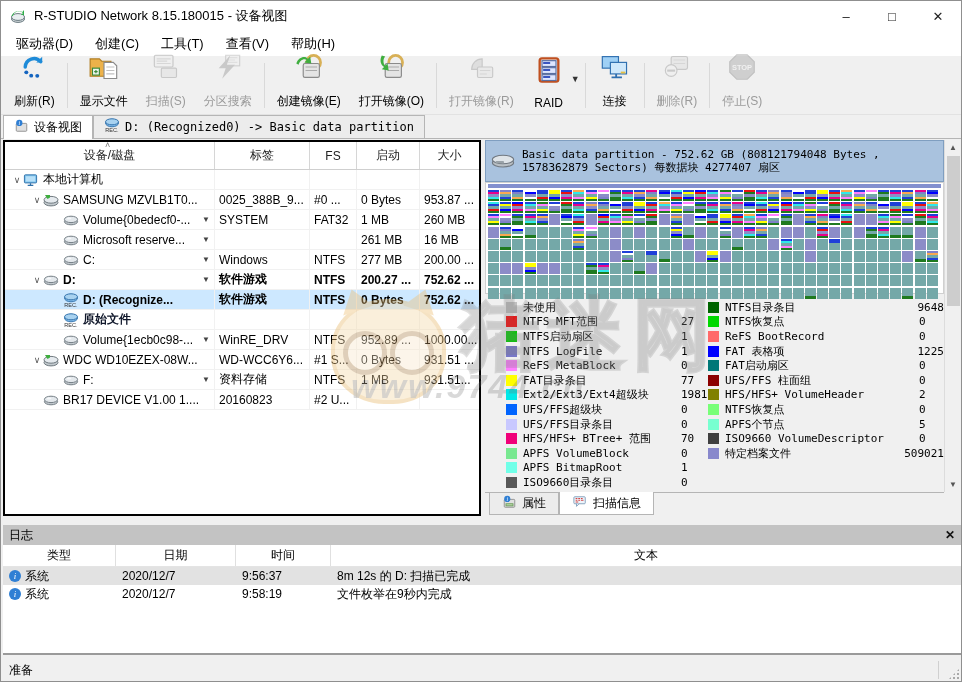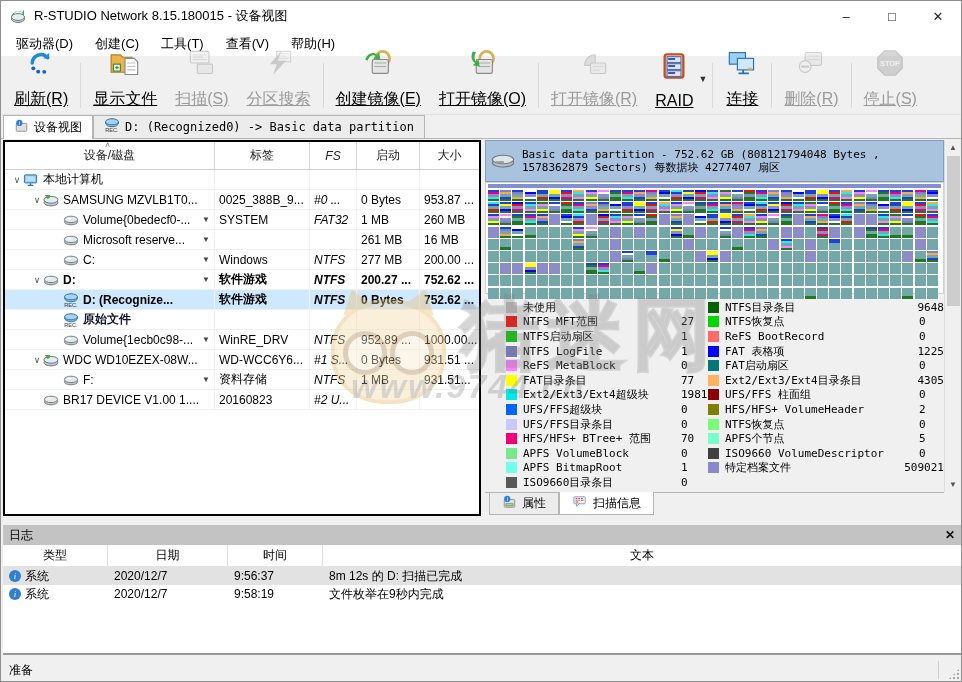--- a/index.html
+++ b/index.html
@@ -13,40 +13,40 @@
   .title-text{font-size:13px;}
   .win-btns{margin-left:auto;display:flex;height:30px;}
   .win-btn{width:46px;height:30px;display:flex;align-items:center;justify-content:center;font-size:13px;color:#222;}
   
   .menubar{height:26px;background:#fff;display:flex;align-items:center;padding-left:4px;border-bottom:1px solid #f0f0f0;}
   .menu-item{padding:4px 11px;font-size:13px;}
   
   .toolbar{height:58px;background:#f0f0f0;display:flex;align-items:stretch;padding-left:4px;border-bottom:1px solid #e2e2e2;}
   .tbtn{display:flex;flex-direction:column;align-items:center;justify-content:flex-end;padding:3px 9px 4px;min-width:52px;}
   .tbtn .tico{height:32px;display:flex;align-items:center;justify-content:center;}
-  .tbtn .tlabel{font-size:16px;margin-top:12px;white-space:nowrap;text-decoration:underline;}
+  .tbtn .tlabel{font-size:12px;margin-top:12px;white-space:nowrap;}
   .tbtn.disabled .tlabel{color:#9a9a9a;}
   .tbtn.disabled .tico{opacity:.45;filter:grayscale(1);}
   .tsep{width:1px;background:#d9d9d9;margin:6px 3px;}
   .tdrop{font-size:9px;color:#333;align-self:center;margin:0 2px 14px -4px;}
   
   .tabbar{height:24px;background:#f0f0f0;display:flex;align-items:flex-end;padding-left:2px;border-bottom:1px solid #b5b5b5;}
   .vtab{display:flex;align-items:center;gap:5px;padding:3px 10px;height:23px;border:1px solid #b5b5b5;border-bottom:none;background:#ececec;font-size:12px;white-space:nowrap;}
   .vtab.active{background:#fff;height:24px;margin-bottom:-1px;}
   
   #main{position:absolute;left:0;top:138px;width:962px;height:380px;background:#f0f0f0;}
   #treepanel{position:absolute;left:2px;top:1px;width:478px;height:376px;background:#fff;border:2px solid #000;overflow:hidden;}
   .thead{display:flex;height:28px;border-bottom:1px solid #cfcfcf;position:relative;}
   .thcell{display:flex;align-items:center;justify-content:center;border-right:1px solid #d6d6d6;font-size:12px;color:#222;}
   .sortmark{position:absolute;top:-2px;left:100px;font-size:9px;color:#777;}
   .trow{display:flex;height:20px;align-items:stretch;border-bottom:1px solid #f1f1f1;}
   .tcell{display:flex;align-items:center;border-right:1px solid #f1f1f1;padding:0 4px;white-space:nowrap;overflow:hidden;font-size:12px;}
   .trow.selected{background:#cde8ff;}
   .c1{width:210px;position:relative;padding:0;}
-  .c2{width:95px;}.c3{width:47px;font-style:italic;}.c4{width:63px;}.c5{flex:1;border-right:none;}
+  .c2{width:95px;}.c3{width:47px;}.c4{width:63px;}.c5{flex:1;border-right:none;}
   .chev{width:12px;font-size:9px;color:#555;text-align:center;flex:none;}
   .ticon14{width:16px;height:14px;flex:none;margin-right:4px;}
   .ddv{position:absolute;right:4px;font-size:8px;color:#444;}
   .bold{font-weight:bold;}
   .olive{color:#0f172a;font-weight:bold;}
   
   #scanpanel{position:absolute;left:484px;top:1px;width:476px;height:376px;background:#f0f0f0;}
   #scanhead{position:absolute;left:0;top:0;width:459px;height:42px;background:#a9c2de;border:1px solid #7f9ec0;display:flex;align-items:center;padding:2px 4px;}
   #scanhead .htext{font-size:11px;line-height:13px;margin-left:6px;}
   .sb{position:absolute;right:0;top:0;width:17px;height:352px;background:#f0f0f0;border-left:1px solid #dcdcdc;}
@@ -73,21 +73,21 @@
   .btab.active{background:#fff;margin-top:-1px;height:23px;}
   
   #logpanel{position:absolute;left:2px;top:524px;width:958px;height:130px;background:#fff;border-bottom:2px solid #9a9a9a;}
   #logtitle{height:20px;background:#c3c3c3;display:flex;align-items:center;padding:0 6px;font-size:12px;}
   #logclose{margin-left:auto;font-weight:bold;font-size:12px;color:#111;}
   .loghead{display:flex;height:22px;border-bottom:1px solid #e4e4e4;}
   .lh{display:flex;align-items:center;justify-content:center;border-right:1px solid #e0e0e0;font-size:12px;}
   .lrow{display:flex;height:18px;align-items:center;}
   .lrow.alt{background:#e2e2e2;}
   .lc{padding:0 6px;font-size:12px;white-space:nowrap;display:flex;align-items:center;gap:4px;}
-  .lw1{width:105px;}.lw2{width:120px;}.lw3{width:95px;}.lw4{flex:1;border-right:none;}
+  .lw1{width:113px;}.lw2{width:120px;}.lw3{width:95px;}.lw4{flex:1;border-right:none;}
   .infodot{width:12px;height:12px;border-radius:50%;background:#2f7fd4;color:#fff;font-size:9px;font-style:italic;display:flex;align-items:center;justify-content:center;flex:none;font-family:"Liberation Serif",serif;}
   
   #statusbar{position:absolute;left:0;top:656px;width:962px;height:26px;background:#f0f0f0;display:flex;align-items:center;padding:0 8px;}
   #statussep{position:absolute;right:24px;top:4px;bottom:4px;width:1px;background:#d0d0d0;}
   #grip{position:absolute;right:3px;bottom:3px;width:12px;height:12px;
         background-image:radial-gradient(circle,#a8a8a8 1.2px,transparent 1.3px);
         background-size:4px 4px;clip-path:polygon(100% 0,100% 100%,0 100%);}
   
   #wm{position:absolute;left:320px;top:288px;width:420px;height:150px;pointer-events:none;opacity:.40;}
   #wm .mascot{position:absolute;left:10px;top:10px;width:115px;height:105px;background:#f5d9a8;border:4px solid #e8b96a;border-radius:48% 48% 46% 46%;}
@@ -913,25 +913,20 @@
               <span class="sw" style="background: rgb(0, 0, 255);"></span>
               <span class="leg-label">FAT 表格项</span>
               <span class="leg-count">1225</span>
             </div>
             <div class="leg-item">
               <span class="sw" style="background: rgb(0, 120, 120);"></span>
               <span class="leg-label">FAT启动扇区</span>
               <span class="leg-count">0</span>
             </div>
             <div class="leg-item">
-              <span class="sw" style="background: rgb(255, 176, 96);"></span>
-              <span class="leg-label">Ext2/Ext3/Ext4目录条目</span>
-              <span class="leg-count">4305</span>
-            </div>
-            <div class="leg-item">
               <span class="sw" style="background: rgb(139, 0, 0);"></span>
               <span class="leg-label">UFS/FFS 柱面组</span>
               <span class="leg-count">0</span>
             </div>
             <div class="leg-item">
               <span class="sw" style="background: rgb(128, 128, 0);"></span>
               <span class="leg-label">HFS/HFS+ VolumeHeader</span>
               <span class="leg-count">2</span>
             </div>
             <div class="leg-item">

